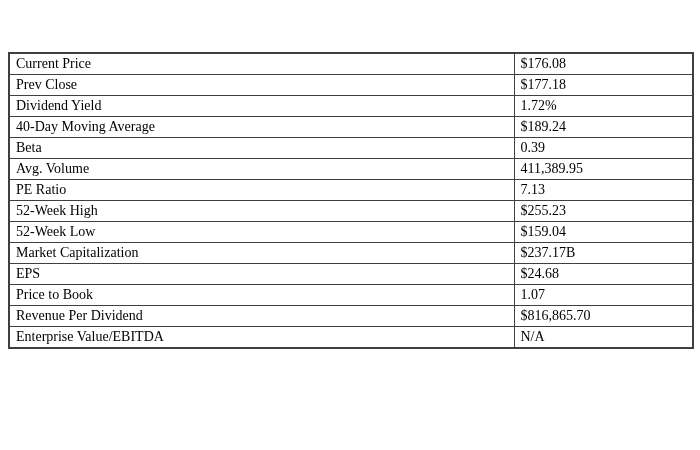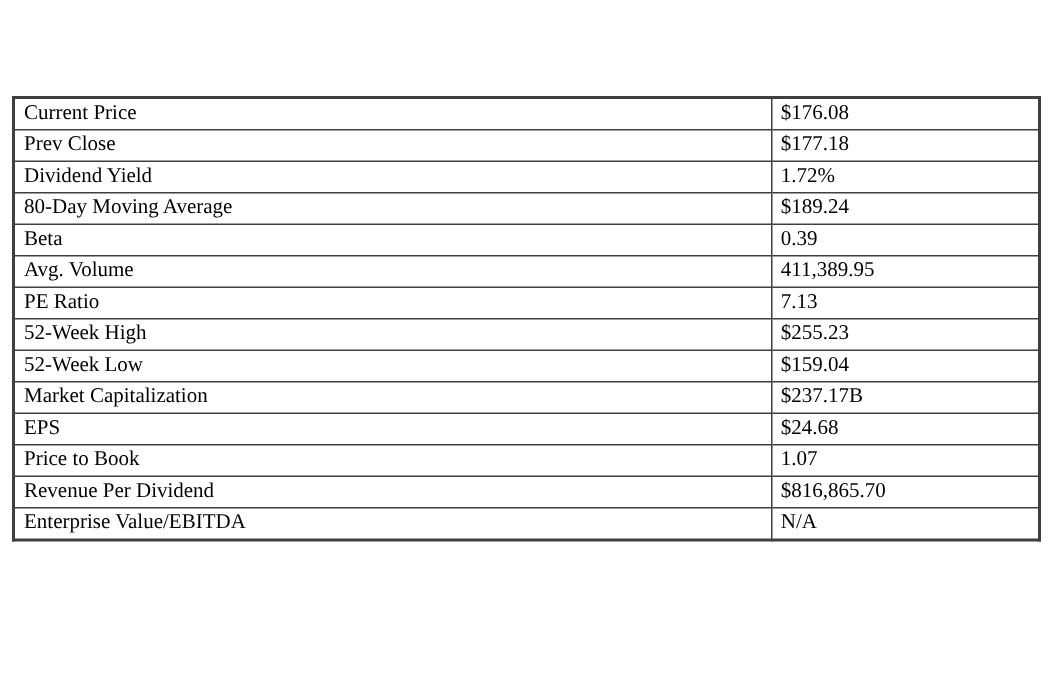--- a/index.html
+++ b/index.html
@@ -9,21 +9,21 @@
   body {
     width: 700px;
     height: 450px;
     background: #ffffff;
     position: relative;
     font-family: "Liberation Serif", serif;
   }
   table.metrics-table {
     position: absolute;
     left: 8px;
-    top: 64px;
+    top: 52px;
     width: 684px;
     border-collapse: collapse;
     table-layout: fixed;
     border: 2px solid #3f3f3f;
   }
   table.metrics-table td {
     border: 1px solid #3f3f3f;
     height: 20px;
     line-height: 20px;
     padding: 0 2px 0 6px;
@@ -52,21 +52,21 @@
     </tr>
     <tr>
       <td class="metric-label">Prev Close</td>
       <td class="metric-value">$177.18</td>
     </tr>
     <tr>
       <td class="metric-label">Dividend Yield</td>
       <td class="metric-value">1.72%</td>
     </tr>
     <tr>
-      <td class="metric-label">80-Day Moving Average</td>
+      <td class="metric-label">40-Day Moving Average</td>
       <td class="metric-value">$189.24</td>
     </tr>
     <tr>
       <td class="metric-label">Beta</td>
       <td class="metric-value">0.39</td>
     </tr>
     <tr>
       <td class="metric-label">Avg. Volume</td>
       <td class="metric-value">411,389.95</td>
     </tr>

